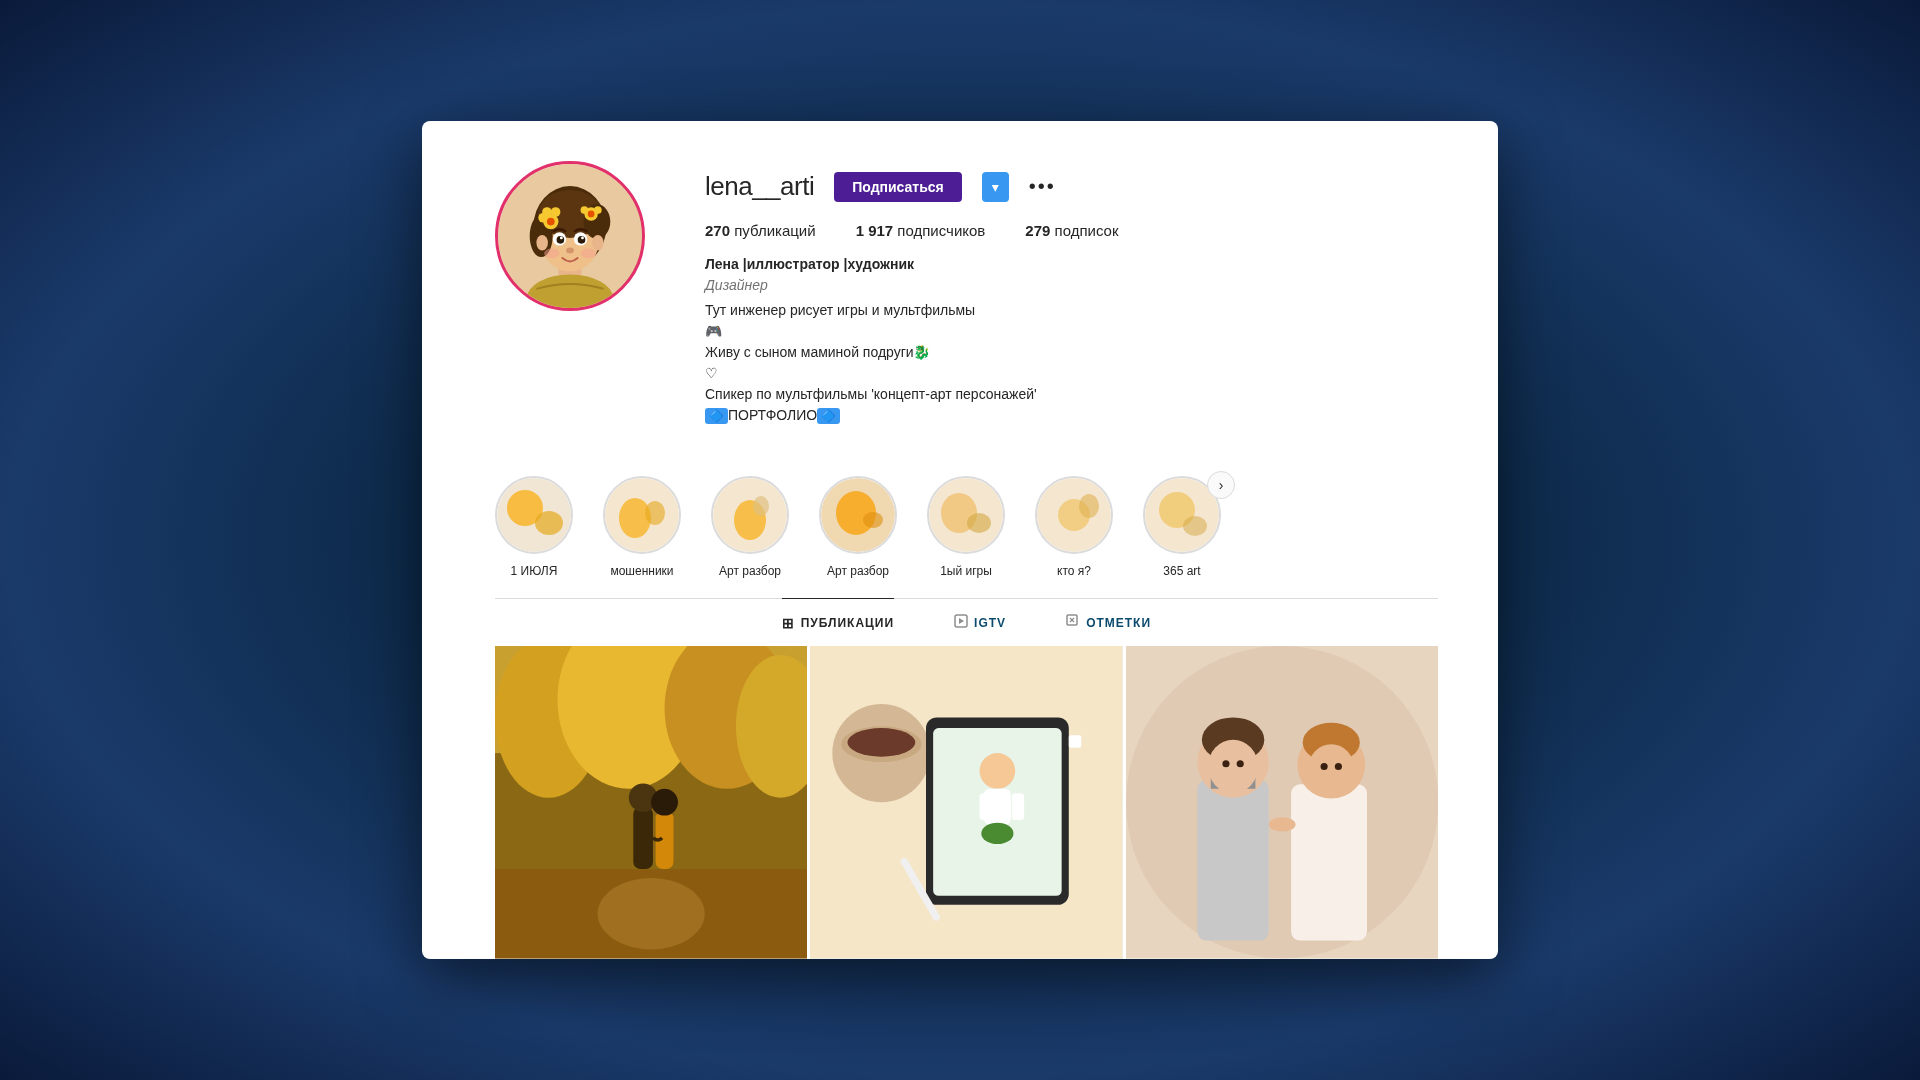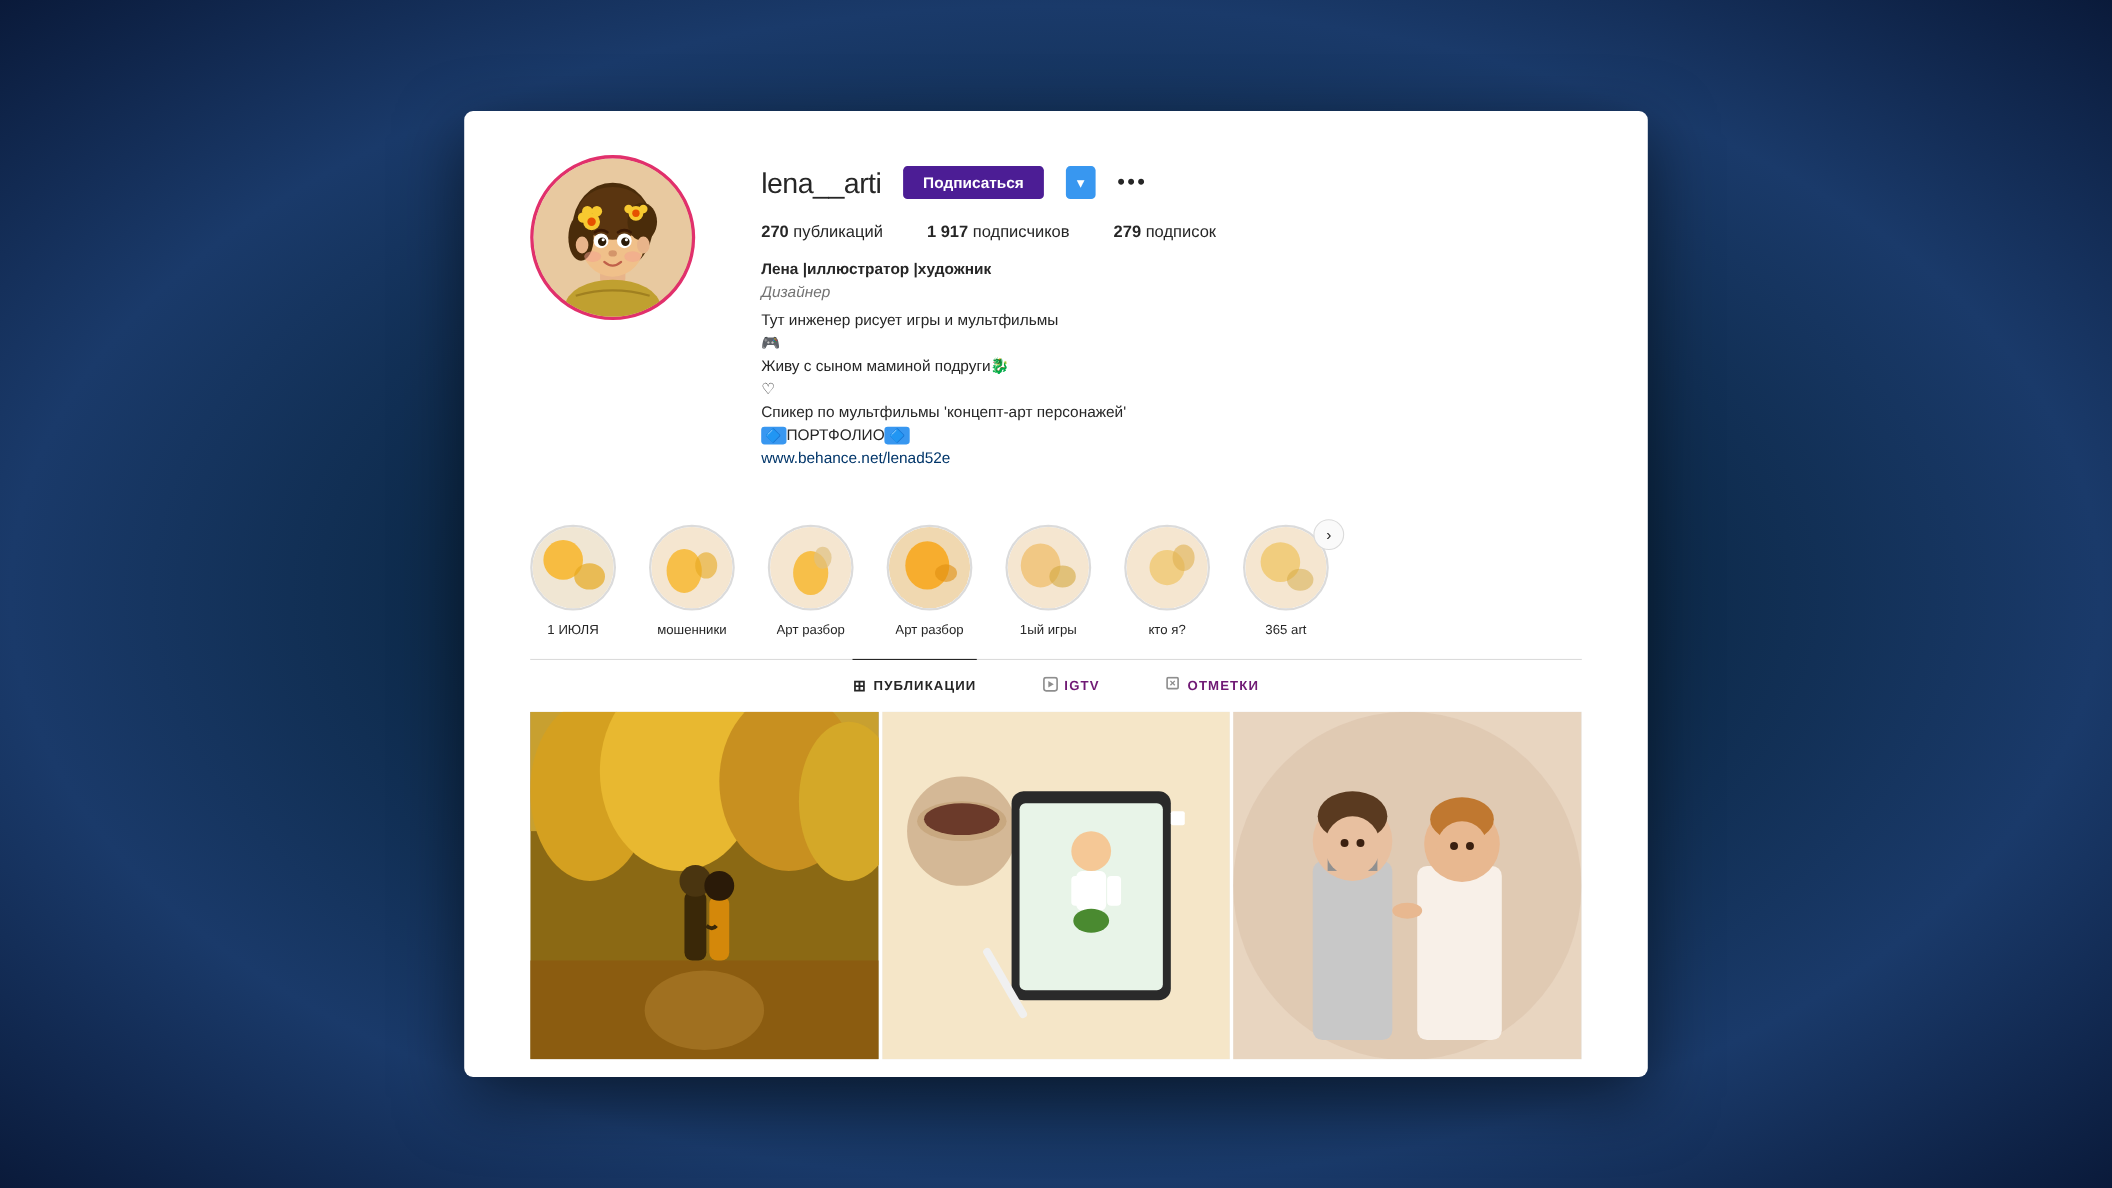--- a/index.html
+++ b/index.html
@@ -14,21 +14,22 @@
     }
     .browser-window {
       width: 1076px;
       min-height: 820px;
       background: #ffffff;
       border-radius: 8px;
       overflow: hidden;
       box-shadow: 0 20px 60px rgba(0,0,0,0.5);
     }
     .profile-container {
-      padding: 40px 60px 16px 60px;
+      padding: 40px 60px 0 60px;
+      margin-left: 13px;
     }
     .profile-header {
       display: flex;
       align-items: flex-start;
       gap: 60px;
       margin-bottom: 30px;
     }
     .avatar-wrapper {
       flex-shrink: 0;
     }
@@ -186,21 +187,21 @@
       justify-content: center;
       gap: 60px;
     }
     .tab-item {
       display: flex;
       align-items: center;
       gap: 6px;
       padding: 15px 0;
       font-size: 12px;
       font-weight: 600;
-      color: #701a75;
+      color: #0c4a6e;
       letter-spacing: 1px;
       text-transform: uppercase;
       cursor: pointer;
       border-top: 1px solid transparent;
       margin-top: -1px;
     }
     .tab-item.active {
       color: #262626;
       border-top-color: #262626;
     }
@@ -319,23 +320,20 @@
           <div class="bio-name">Лена |иллюстратор |художник</div>
           <div class="bio-category">Дизайнер</div>
           <div>Тут инженер рисует игры и мультфильмы</div>
           <div>🎮</div>
           <div>Живу с сыном маминой подруги🐉</div>
           <div>♡</div>
           <div>Спикер по мультфильмы 'концепт-арт персонажей'</div>
           <div>
             <span class="bio-highlight">🔷</span>ПОРТФОЛИО<span class="bio-highlight">🔷</span>
           </div>
-          <div>
-            <a class="bio-link" href="#">www.behance.net/lenad52e</a>
-          </div>
         </div>
       </div>
     </div>
 
     <div class="stories-section">
 
       <div class="story-item">
         <div class="story-circle">
           <svg width="74" height="74" viewBox="0 0 74 74" xmlns="http://www.w3.org/2000/svg">
             <circle cx="37" cy="37" r="37" fill="#f0e6d3"></circle>

